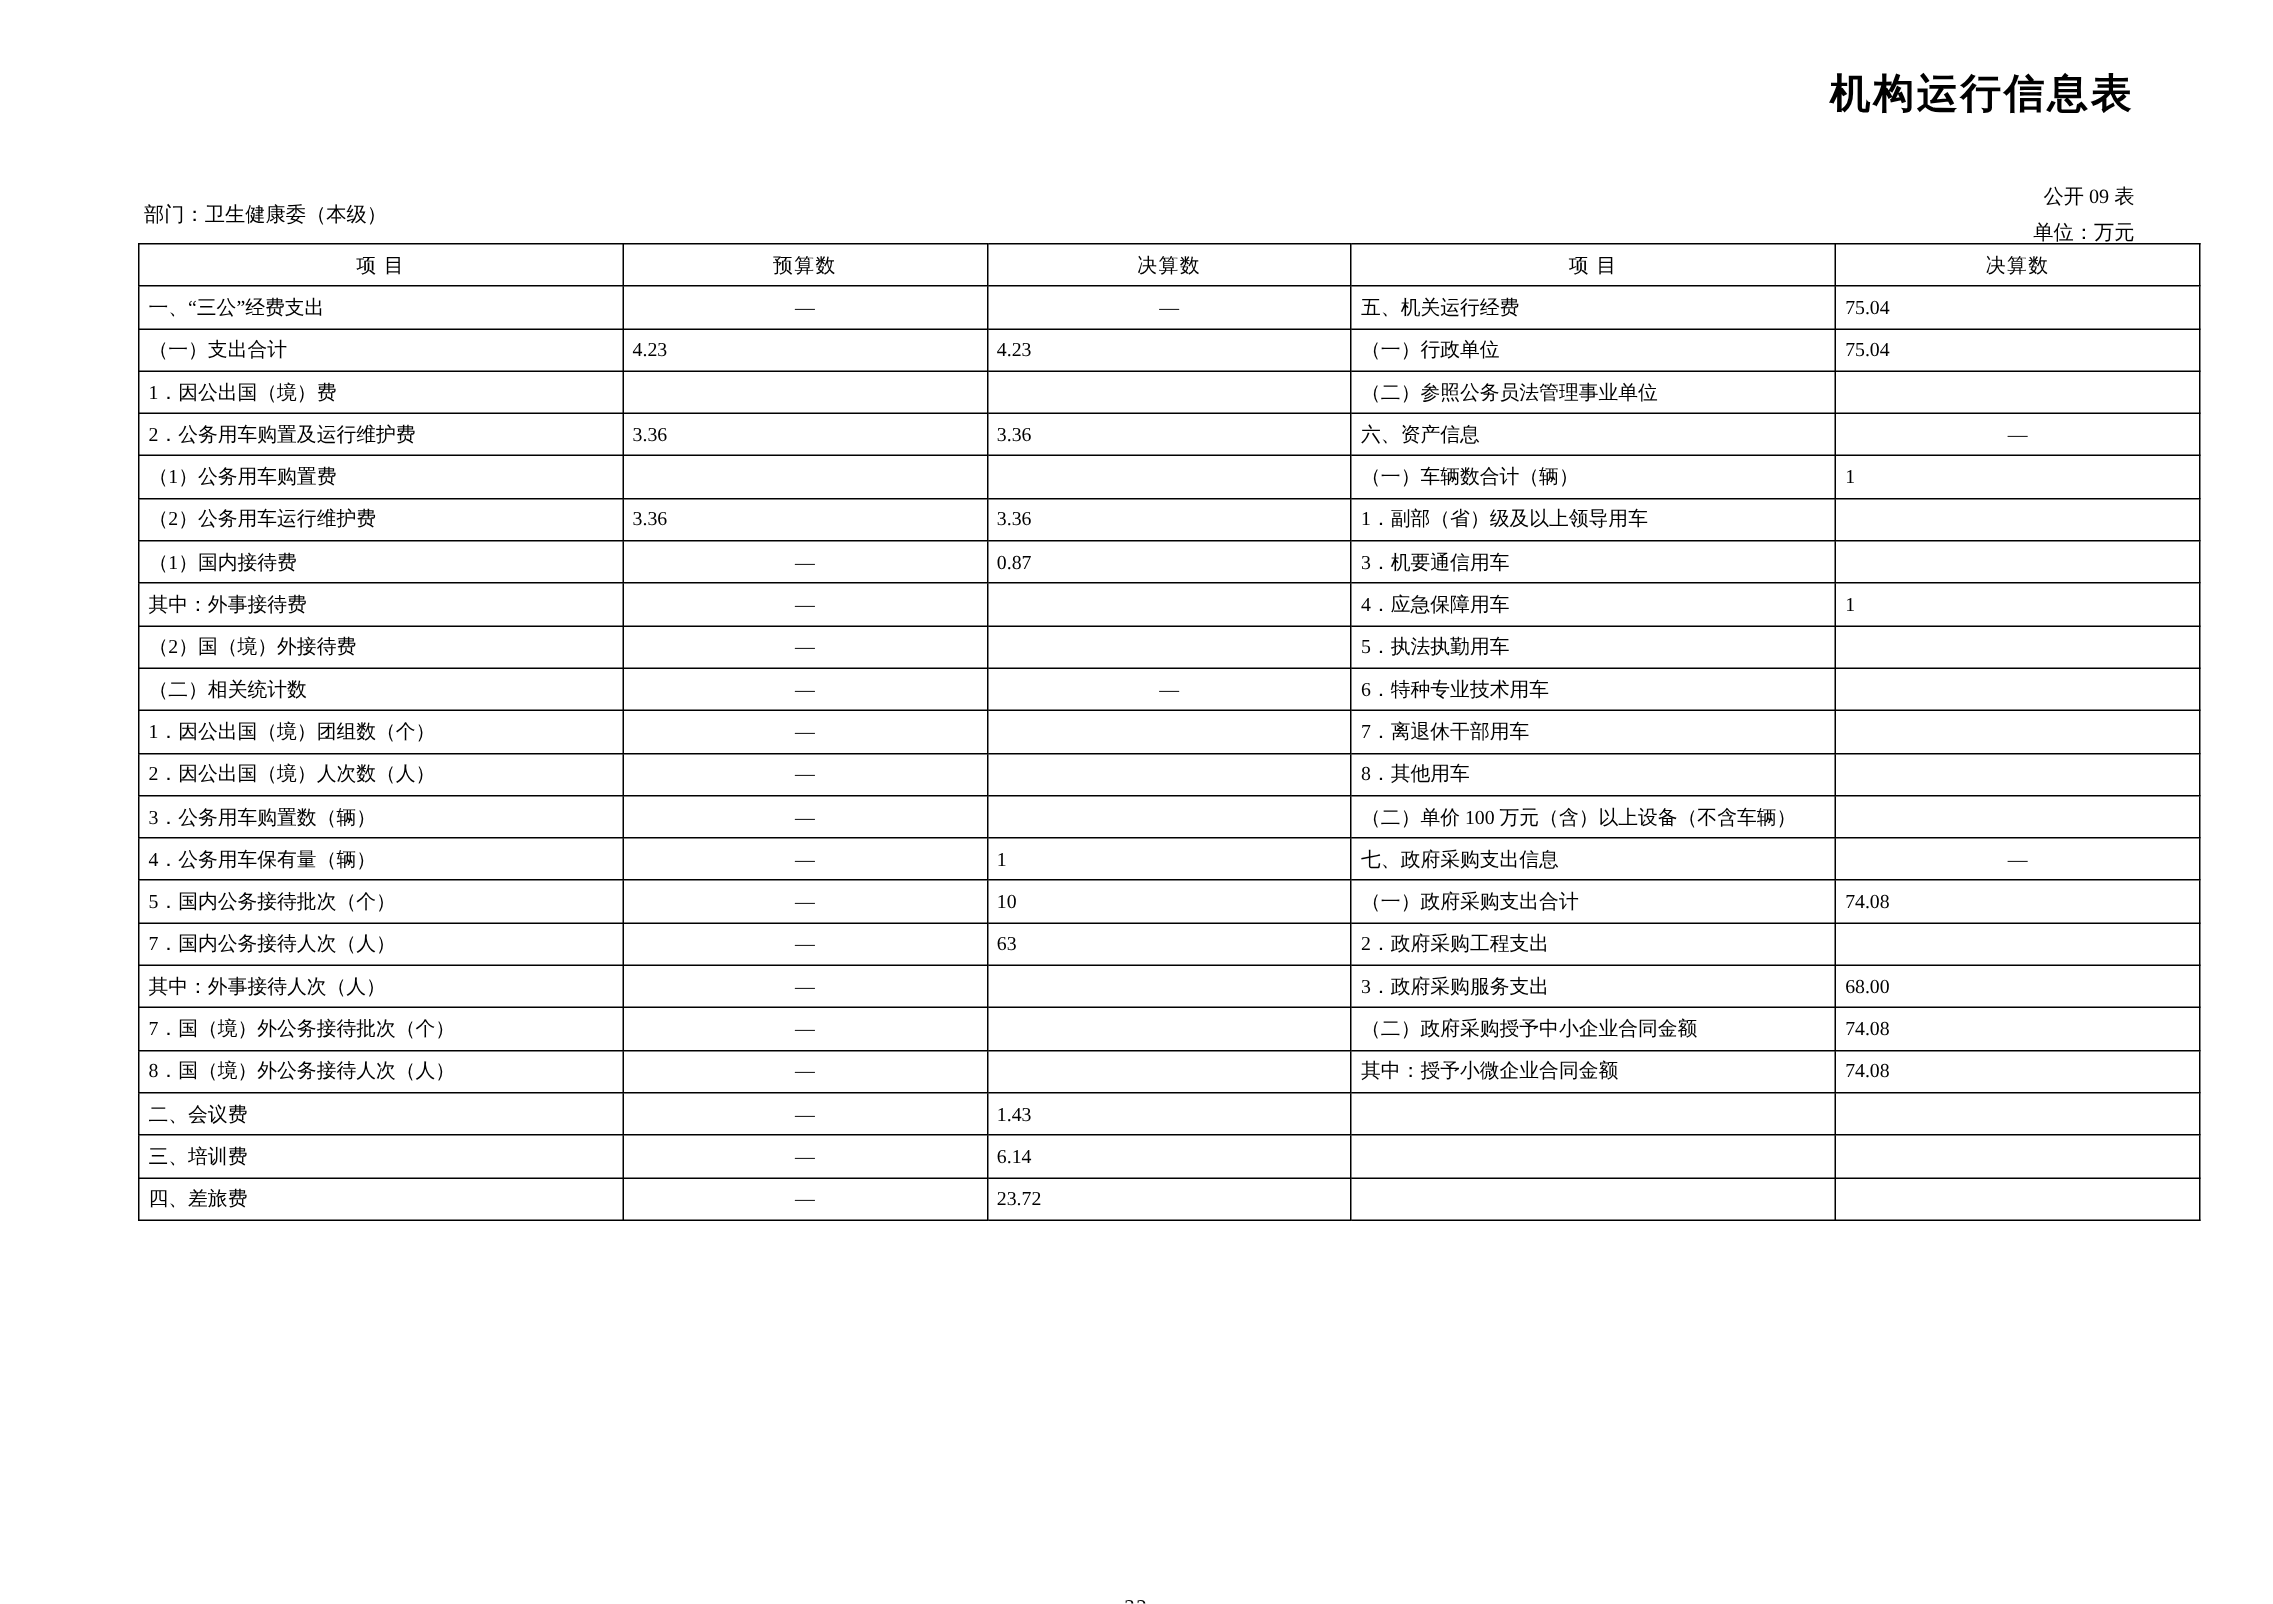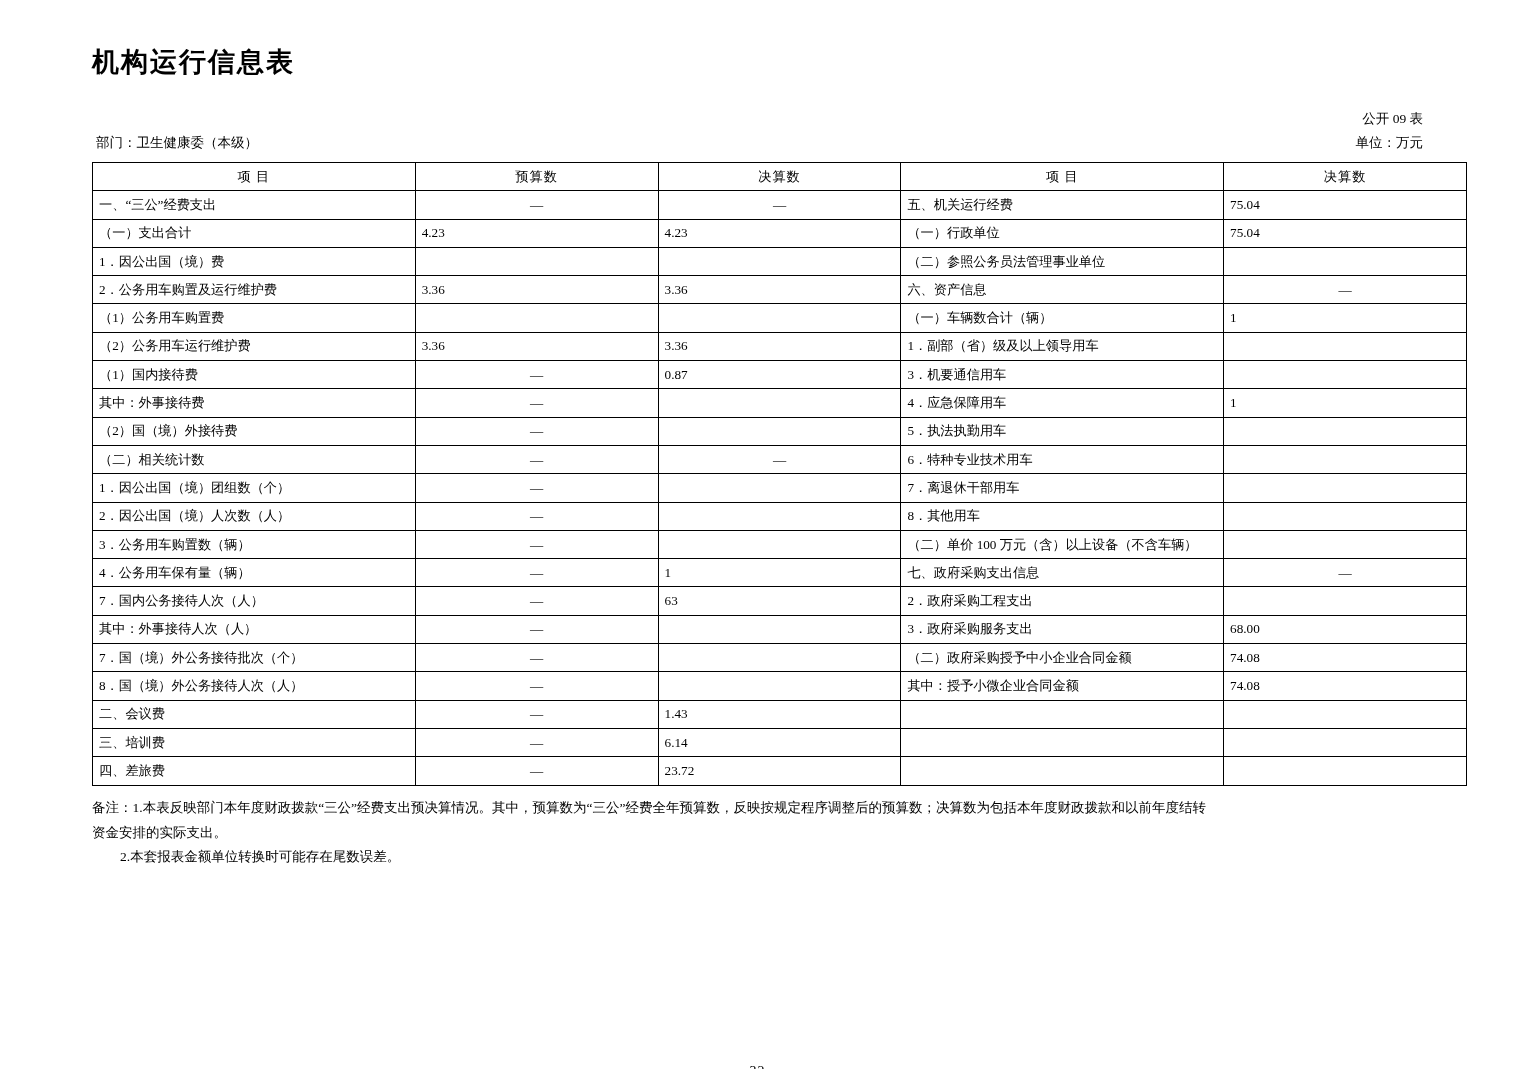--- a/index.html
+++ b/index.html
@@ -16,37 +16,37 @@
     overflow: hidden;
   }
   .page {
     position: relative;
     width: 1515px;
     height: 1069px;
     box-sizing: border-box;
     padding: 0 92px;
   }
   .doc-title {
-    text-align: left;
+    text-align: right;
     font-size: 27px;
     font-weight: bold;
     letter-spacing: 2px;
     margin-top: 44px;
     margin-bottom: 0;
     font-family: "Liberation Serif", "DejaVu Serif", serif;
   }
   .meta-row {
     position: relative;
     height: 20px;
     font-size: 13.5px;
   }
   .meta-right {
     position: absolute;
     right: 0;
-    top: 0;
+    top: 12px;
     text-align: left;
     white-space: nowrap;
   }
   .meta-left {
     position: absolute;
     left: 4px;
     top: 0;
     white-space: nowrap;
   }
   .meta-top {
@@ -236,20 +236,27 @@
           <td class="num"></td>
         </tr>
         <tr>
           <td class="lvl2">4．公务用车保有量（辆）</td>
           <td class="dash">—</td>
           <td class="num">1</td>
           <td class="lvl0">七、政府采购支出信息</td>
           <td class="dash">—</td>
         </tr>
         <tr>
+          <td class="lvl2">5．国内公务接待批次（个）</td>
+          <td class="dash">—</td>
+          <td class="num">10</td>
+          <td class="lvl1">（一）政府采购支出合计</td>
+          <td class="num">74.08</td>
+        </tr>
+        <tr>
           <td class="lvl2">7．国内公务接待人次（人）</td>
           <td class="dash">—</td>
           <td class="num">63</td>
           <td class="lvl2">2．政府采购工程支出</td>
           <td class="num"></td>
         </tr>
         <tr>
           <td class="lvl4">其中：外事接待人次（人）</td>
           <td class="dash">—</td>
           <td class="num"></td>
@@ -287,20 +294,15 @@
         <tr>
           <td class="lvl0">四、差旅费</td>
           <td class="dash">—</td>
           <td class="num">23.72</td>
           <td></td>
           <td></td>
         </tr>
       </tbody>
   </table>
 
-  <div class="notes">
-    <p>备注：1.本表反映部门本年度财政拨款“三公”经费支出预决算情况。其中，预算数为“三公”经费全年预算数，反映按规定程序调整后的预算数；决算数为包括本年度财政拨款和以前年度结转</p>
-    <p>资金安排的实际支出。</p>
-    <p class="note-indent">2.本套报表金额单位转换时可能存在尾数误差。</p>
-  </div>
 
   <div class="pagenum">－ 32 －</div>
 </div>
 
 </body></html>

